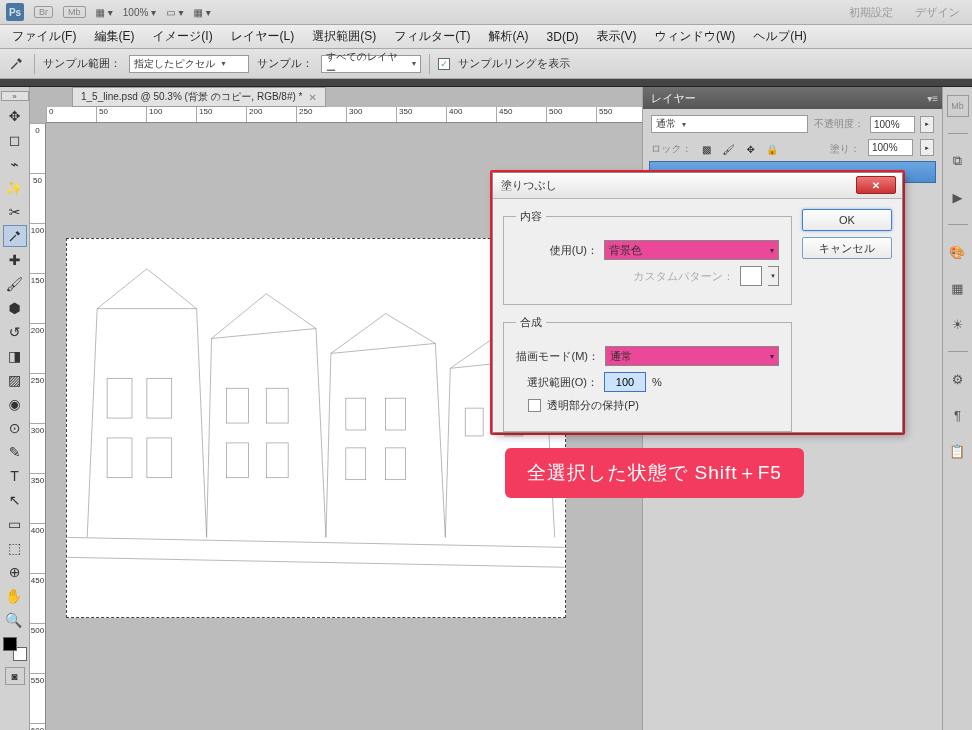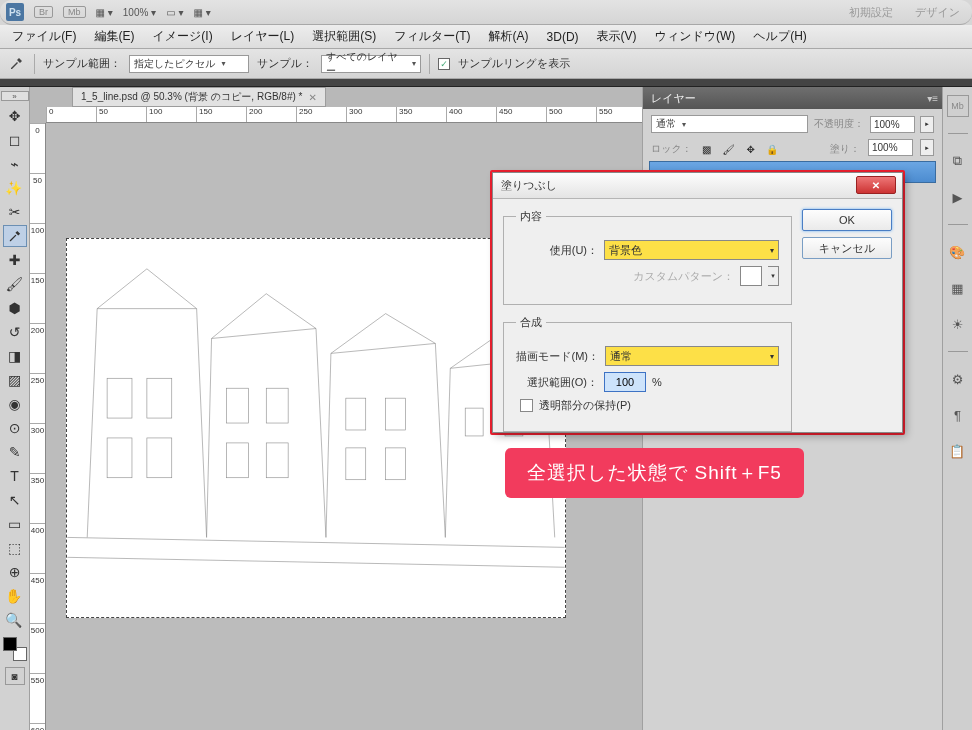--- a/index.html
+++ b/index.html
@@ -1,19 +1,19 @@
 <!DOCTYPE html>
 <html><head>
 <meta charset="utf-8">
 <style>
 * { box-sizing: border-box; margin: 0; padding: 0; font-family: "Yu Gothic UI", "Meiryo", sans-serif; }
 body { width: 972px; height: 730px; background: #d6d6d6; font-size: 11px; color: #333; overflow: hidden; position: relative; }
 
 
-.app-bar { height: 25px; background: linear-gradient(#e3e3e3,#d5d5d5); border-bottom: 1px solid #a8a8a8; display: flex; align-items: center; padding: 0 6px; gap:10px;border-radius:12px;}
+.app-bar { height: 25px; background: linear-gradient(#e3e3e3,#d5d5d5); border-bottom: 1px solid #a8a8a8; display: flex; align-items: center; padding: 0 6px; gap:10px;}
 .ps-logo { width:18px; height:18px; background:#4b76a2; color:#cfe1ef; font-weight:bold; font-size:10px; display:flex;align-items:center;justify-content:center; border-radius:2px;}
 .badge { border:1px solid #999; font-size:9px; padding:0 4px; color:#888; border-radius:2px;}
 .app-bar .zoom { color:#555; font-size:10px;}
 .app-bar .dd { color:#555; font-size:10px;}
 .app-bar .spacer { flex:1; }
 .app-bar .right-btn { color:#999; font-size:11px; padding:0 6px;}
 
 
 .menu-bar { height: 24px; background: linear-gradient(#ededed,#dddddd); border-bottom:1px solid #a8a8a8; display:flex; align-items:center; padding:0 4px; gap:2px;}
 .menu-item { padding: 3px 8px; color:#222; font-size:12px; cursor:default;}
@@ -75,21 +75,21 @@
 .dialog-body{padding:10px;display:flex;gap:10px;}
 .dlg-left{flex:1;}
 .dlg-right{width:90px;display:flex;flex-direction:column;gap:6px;}
 .dlg-btn{height:22px;border:1px solid #7a9ec4;background:linear-gradient(#fdfdfd,#eaeaea);font-size:11px;display:flex;align-items:center;justify-content:center;border-radius:2px;}
 .dlg-btn.primary{border:1px solid #4a7ec4;box-shadow:0 0 3px #6bb2f8;}
 fieldset{border:1px solid #b0b0b0;padding:10px 12px 12px;margin-bottom:10px;font-size:11px;}
 legend{padding:0 4px;color:#333;}
 .frow{display:flex;align-items:center;gap:6px;margin:6px 0;}
 .frow label{min-width:82px;text-align:right;}
 .frow label.disabled{color:#aaa;}
-.fselect{flex:1;height:20px;border:1px solid #888;background:#fde047;font-size:11px;padding:0 4px;display:flex;align-items:center;justify-content:space-between;}
+.fselect{flex:1;height:20px;border:1px solid #888;background:#ec4899;font-size:11px;padding:0 4px;display:flex;align-items:center;justify-content:space-between;}
 .fselect .tri{font-size:8px;}
 .finput{width:42px;height:20px;border:1px solid #3d72c4;background:#fff;font-size:11px;text-align:center;color:#000;}
 .finput.sel{background:#cde3fb;}
 .swatch{width:22px;height:20px;border:1px solid #888;background:#fff;}
 .swatch-dd{width:11px;height:20px;border:1px solid #888;border-left:none;background:#eee; font-size:7px;display:flex;align-items:center;justify-content:center;}
 .cbx{width:13px;height:13px;border:1px solid #888;background:#fff;}
 
 
 .callout{position:absolute;top:448px;left:505px;background:#f23b5d;color:#fff;font-size:19px;font-weight:500;padding:12px 22px;border-radius:6px;letter-spacing:1px;}
 </style>
@@ -328,21 +328,21 @@
           <div class="fselect">
               <span>通常</span>
               <span class="tri">▾</span>
             </div>
         </div>
         <div class="frow">
           <label>選択範囲(O)：</label>
           <input class="finput sel" value="100" style="">
           <span>%</span>
         </div>
-        <div class="frow" style="margin-left:4px">
+        <div class="frow" style="margin-left:12px">
           <span class="cbx"></span>
           <span>透明部分の保持(P)</span>
         </div>
       </fieldset>
     </div>
     <div class="dlg-right">
       <div class="dlg-btn primary">OK</div>
       <div class="dlg-btn">キャンセル</div>
     </div>
   </div>

